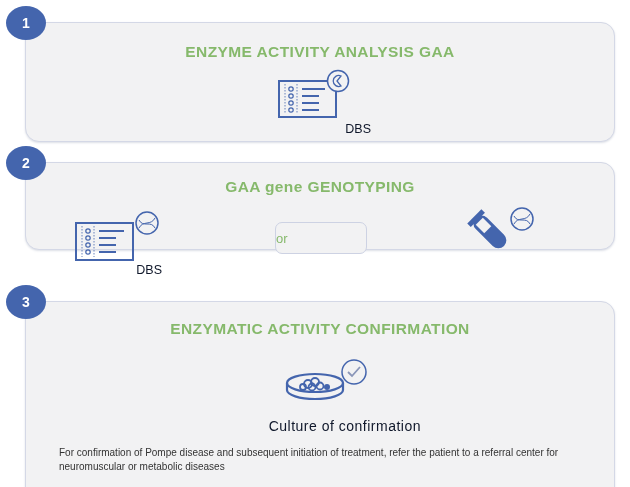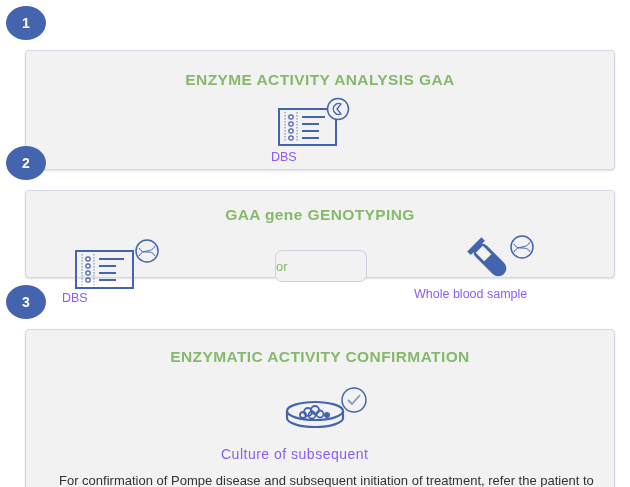--- a/index.html
+++ b/index.html
@@ -1,23 +1,23 @@
 <!DOCTYPE html>
 <html><head>
 <meta charset="utf-8">
 <style>
   html, body { margin:0; padding:0; background:#ffffff; }
   body { width:630px; height:487px; position:relative; overflow:hidden; font-family:"Liberation Sans", "DejaVu Sans", sans-serif; }
-  .card { position:absolute; left:25px; width:590px; background:#f2f2f3; border:1.5px solid #d4d8e6; border-radius:4px; box-shadow:0 1px 2px rgba(120,130,160,0.25); box-sizing:border-box;margin-top:28px; }
+  .card { position:absolute; left:25px; width:590px; background:#f2f2f3; border:1.5px solid #d4d8e6; border-radius:14px; box-shadow:0 1px 2px rgba(120,130,160,0.25); box-sizing:border-box; }
   .badge { position:absolute; left:6px; width:40px; height:34px; border-radius:50%; background:#4465ad; color:#fff; font-weight:bold; font-size:14px; display:flex; align-items:center; justify-content:center; z-index:2; }
   .title { position:absolute; left:0; right:0; text-align:center; color:#86b96b; font-weight:bold; font-size:15.5px; letter-spacing:0.4px; }
-  .label { position:absolute; color:#8b5cf6; font-size:12.5px; text-align:left; }
+  .label { position:absolute; color:#0f172a; font-size:12.5px; text-align:right; }
   .icon { position:absolute; }
   .or-box { position:absolute; left:249px; top:59px; width:92px; height:32px; border:1.5px solid #cdd2e3; border-radius:7px; box-sizing:border-box; display:flex; align-items:center; justify-content:flex-start; color:#86b96b; font-size:13px; background:#f2f2f3; }
-  .note { position:absolute; left:33px; top:144px; width:540px; color:#333; font-size:13px; line-height:14px; }
+  .note { position:absolute; left:33px; top:144px; width:540px; color:#333; font-size:10px; line-height:14px; }
 </style>
 </head>
 <body>
 
 <div class="badge" style="top:6px;">
     <span>1</span>
   </div>
 <div class="card" style="top:22px;height:120px;">
   <div class="title" style="top:20px;">ENZYME ACTIVITY ANALYSIS GAA</div>
   <svg class="icon" style="left:251px;top:46px;" width="75" height="52" viewBox="0 0 75 52">
@@ -66,35 +66,34 @@
 
   <svg class="icon" style="left:436px;top:43px;" width="80" height="50" viewBox="0 0 80 50">
     <g transform="rotate(-45 30 28)">
       <rect x="22" y="5" width="16" height="40" rx="8" ry="8" fill="#4465ad"></rect>
       <rect x="20" y="3" width="20" height="5" fill="#4465ad"></rect>
       <rect x="25" y="10" width="10" height="12" fill="#f2f2f3"></rect>
     </g>
     <circle cx="60" cy="13" r="11" fill="#f2f2f3" stroke="#4465ad" stroke-width="1.5"></circle>
     <path d="M52 18 C56 10 64 16 68 8 M52 10 C56 18 64 10 68 18" fill="none" stroke="#4465ad" stroke-width="1"></path>
   </svg>
-  <div class="label" style="left:388px;width:160px;top:96px;">Whole blood sample</div>
 </div>
 
 <div class="badge" style="top:285px;">
     <span>3</span>
   </div>
 <div class="card" style="top:301px;height:228px;">
   <div class="title" style="top:18px;">ENZYMATIC ACTIVITY CONFIRMATION</div>
   <svg class="icon" style="left:256px;top:55px;" width="90" height="50" viewBox="0 0 90 50">
     <ellipse cx="33" cy="26" rx="28" ry="9" fill="none" stroke="#4465ad" stroke-width="2.2"></ellipse>
     <path d="M5 26 L5 33 A28 9 0 0 0 61 33 L61 26" fill="none" stroke="#4465ad" stroke-width="2.2"></path>
     <circle cx="26" cy="27" r="4" fill="none" stroke="#4465ad" stroke-width="1.8"></circle>
     <circle cx="33" cy="25" r="4" fill="none" stroke="#4465ad" stroke-width="1.8"></circle>
     <circle cx="30" cy="30" r="3.5" fill="none" stroke="#4465ad" stroke-width="1.8"></circle>
     <circle cx="38" cy="29" r="3.5" fill="none" stroke="#4465ad" stroke-width="1.8"></circle>
     <circle cx="45" cy="30" r="3" fill="#4465ad"></circle>
     <circle cx="21" cy="30" r="3" fill="none" stroke="#4465ad" stroke-width="1.8"></circle>
     <circle cx="72" cy="15" r="12" fill="#f2f2f3" stroke="#4465ad" stroke-width="1.5"></circle>
     <path d="M66 15 L70 19 L78 10" fill="none" stroke="#8a96b8" stroke-width="1.8"></path>
   </svg>
-  <div class="label" style="left:195px;width:200px;top:116px;font-size:14px;letter-spacing:0.5px;">Culture of subsequent</div>
+  <div class="label" style="left:195px;width:200px;top:116px;font-size:14px;letter-spacing:0.5px;">Culture of confirmation</div>
   <div class="note">For confirmation of Pompe disease and subsequent initiation of treatment, refer the patient to a referral center for neuromuscular or metabolic diseases</div>
 </div>
 
 </body></html>

